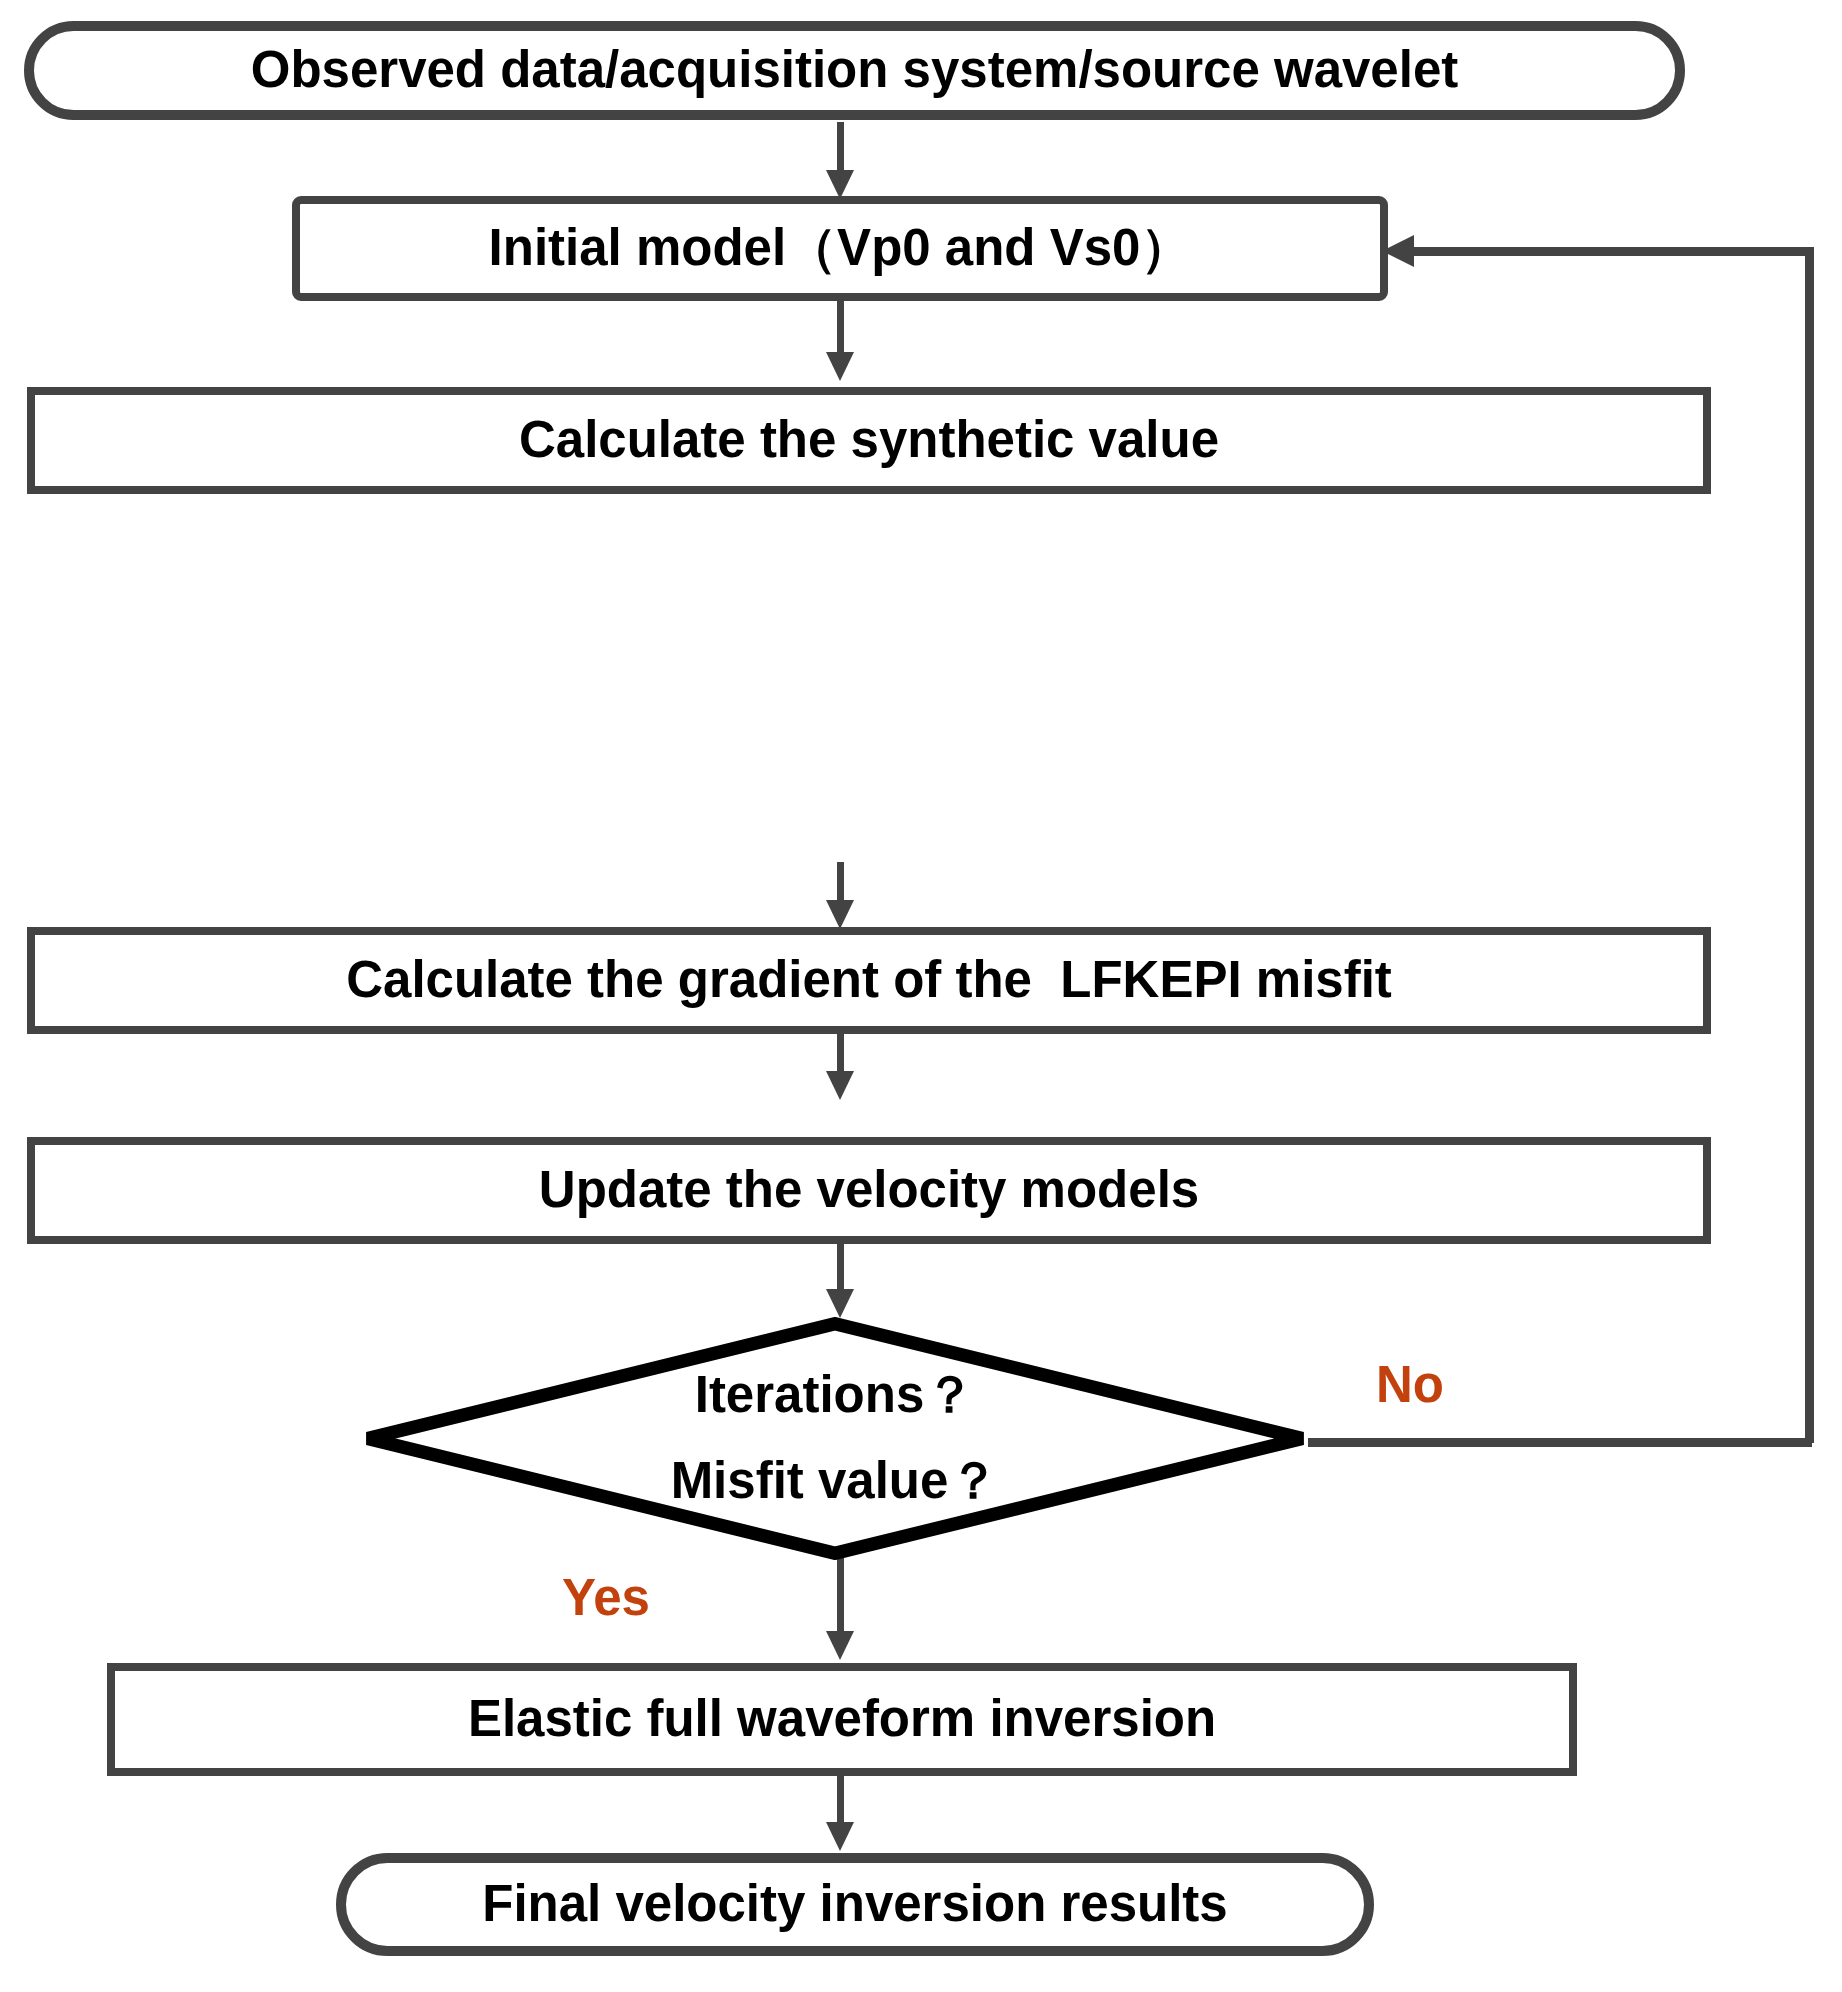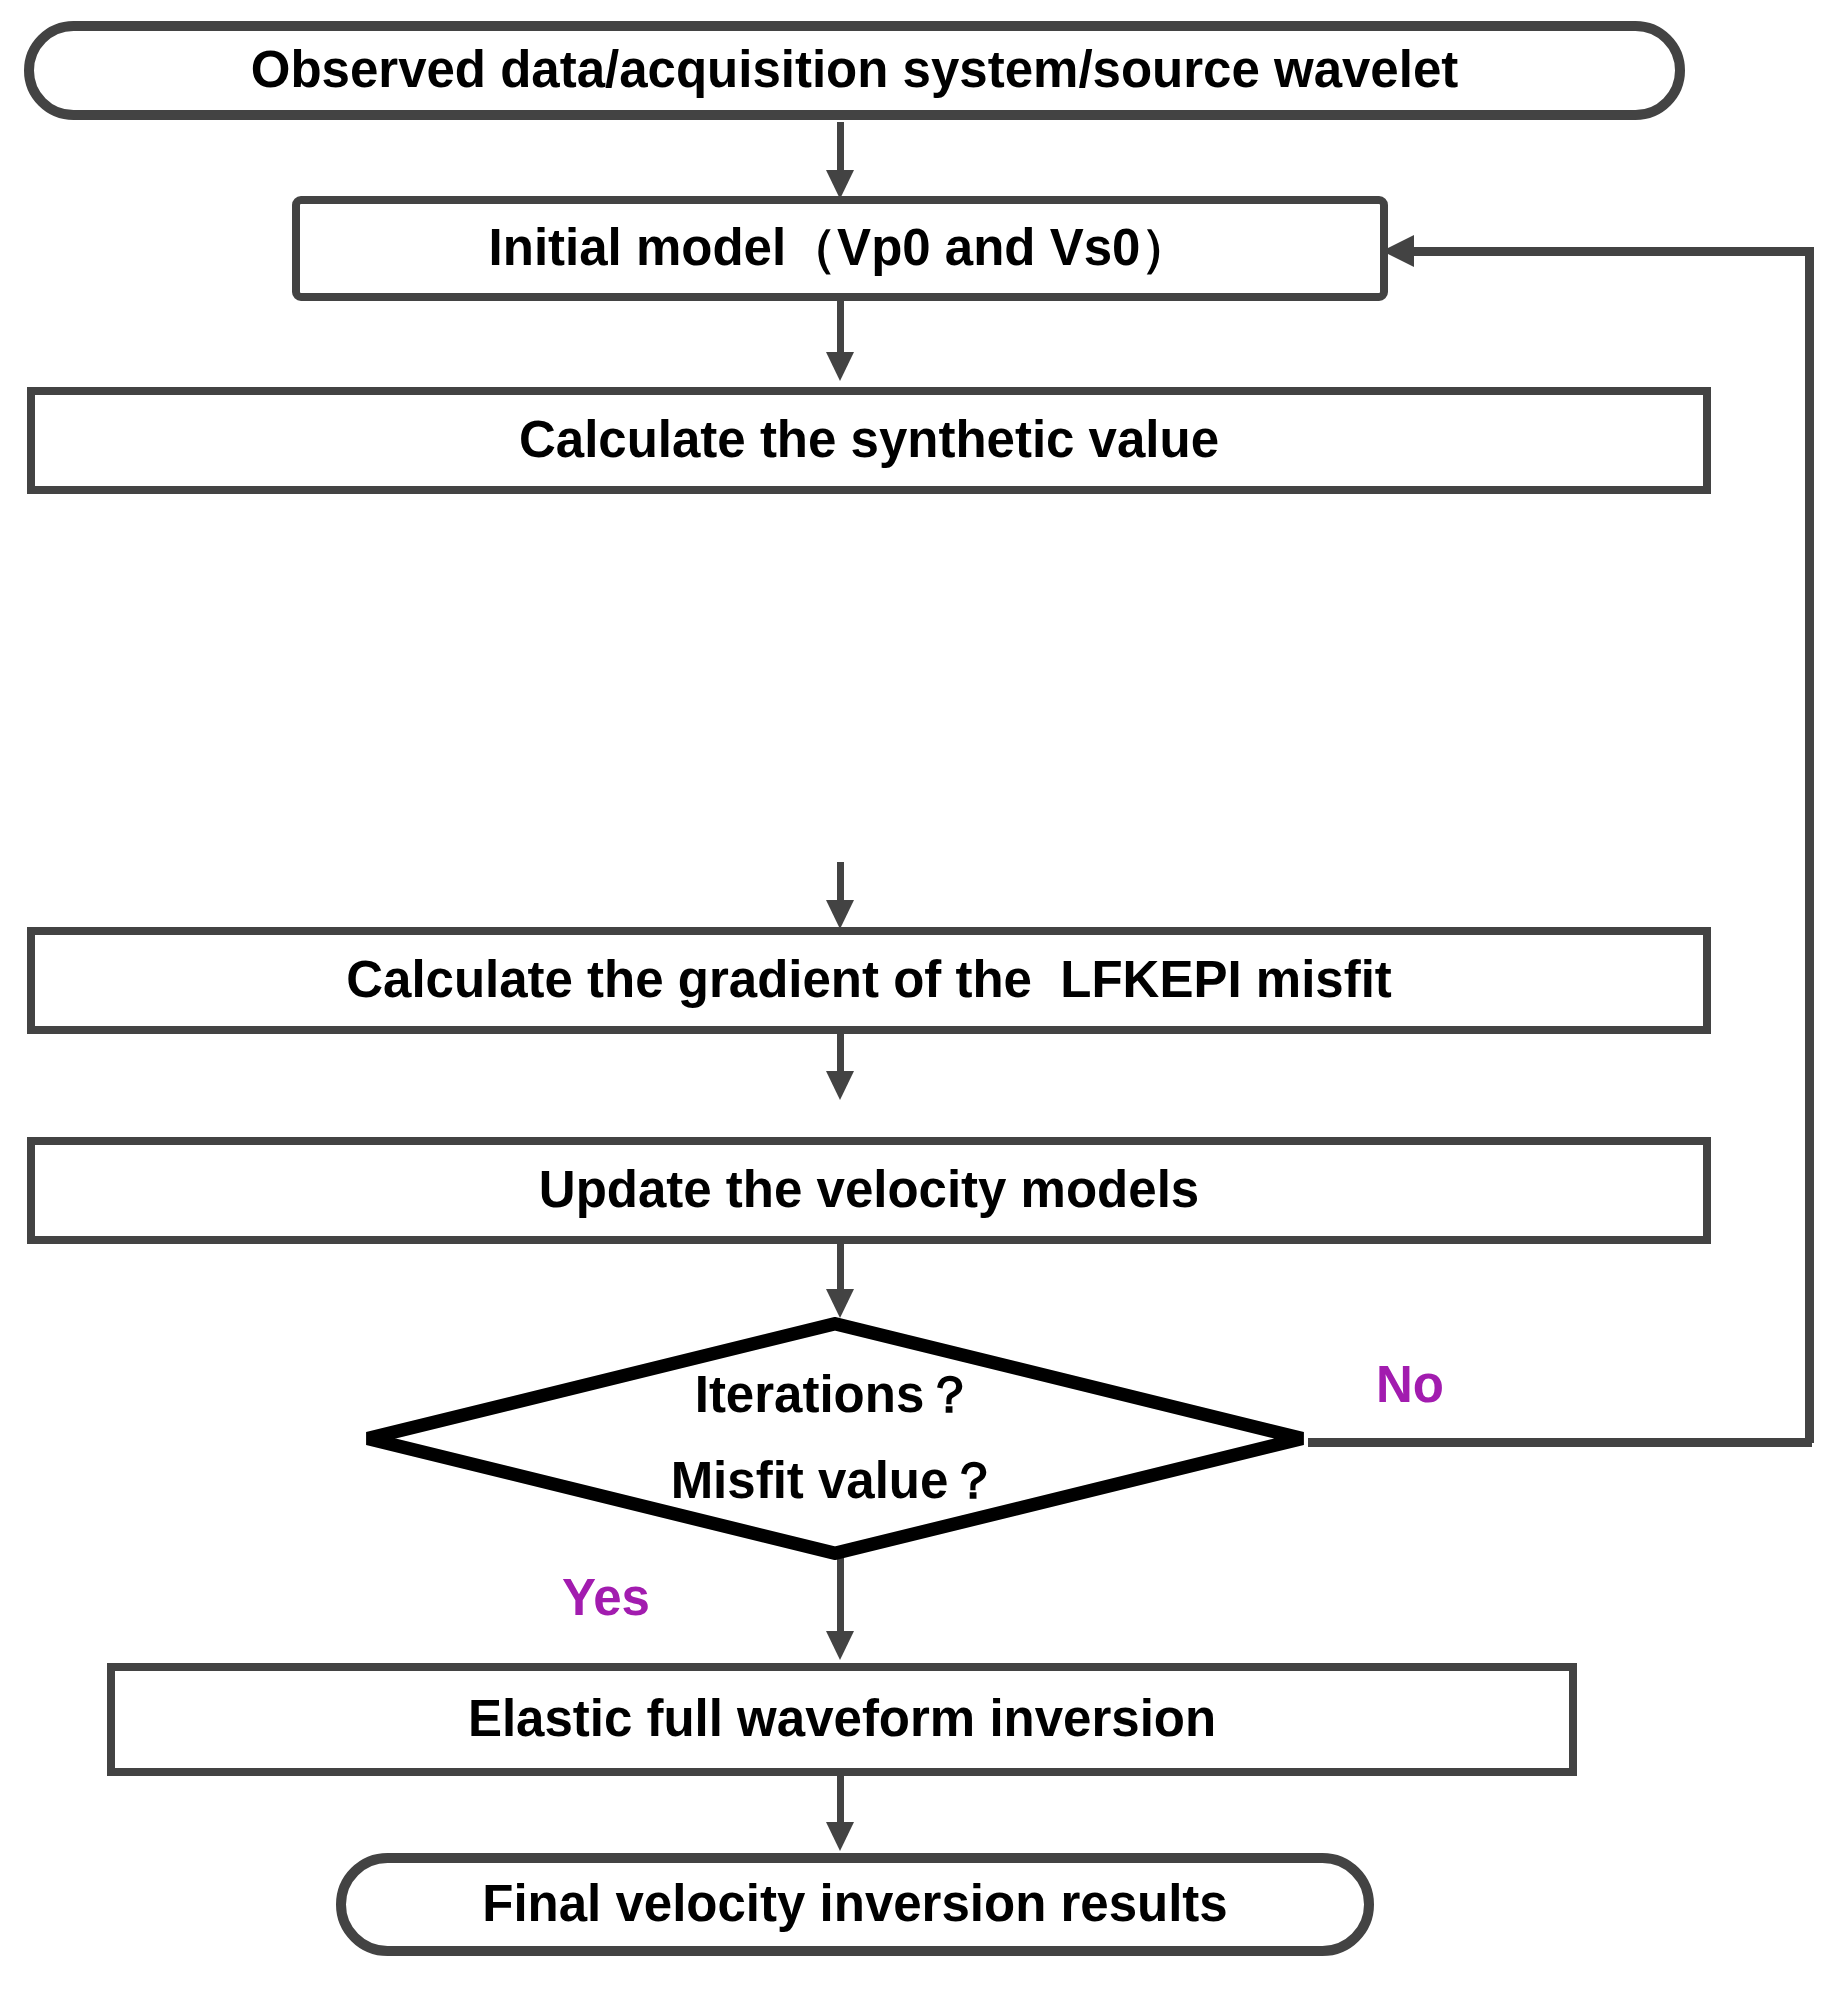--- a/index.html
+++ b/index.html
@@ -103,21 +103,21 @@
     border-top: 16.3px solid transparent;
     border-bottom: 16.3px solid transparent;
     border-right: 32.5px solid #434343;
     z-index: 2;
   }
 
   .edge-label {
     position: absolute;
     font-weight: bold;
     font-size: 51px;
-    color: #a21caf;
+    color: #c2410c;
     z-index: 4;
     white-space: nowrap;
   }
   #lbl-no  { left: 1376px; top: 1355px; }
   #lbl-yes { left: 562px;  top: 1568px; }
 </style>
 </head>
 <body>
 
 <div id="canvas">

